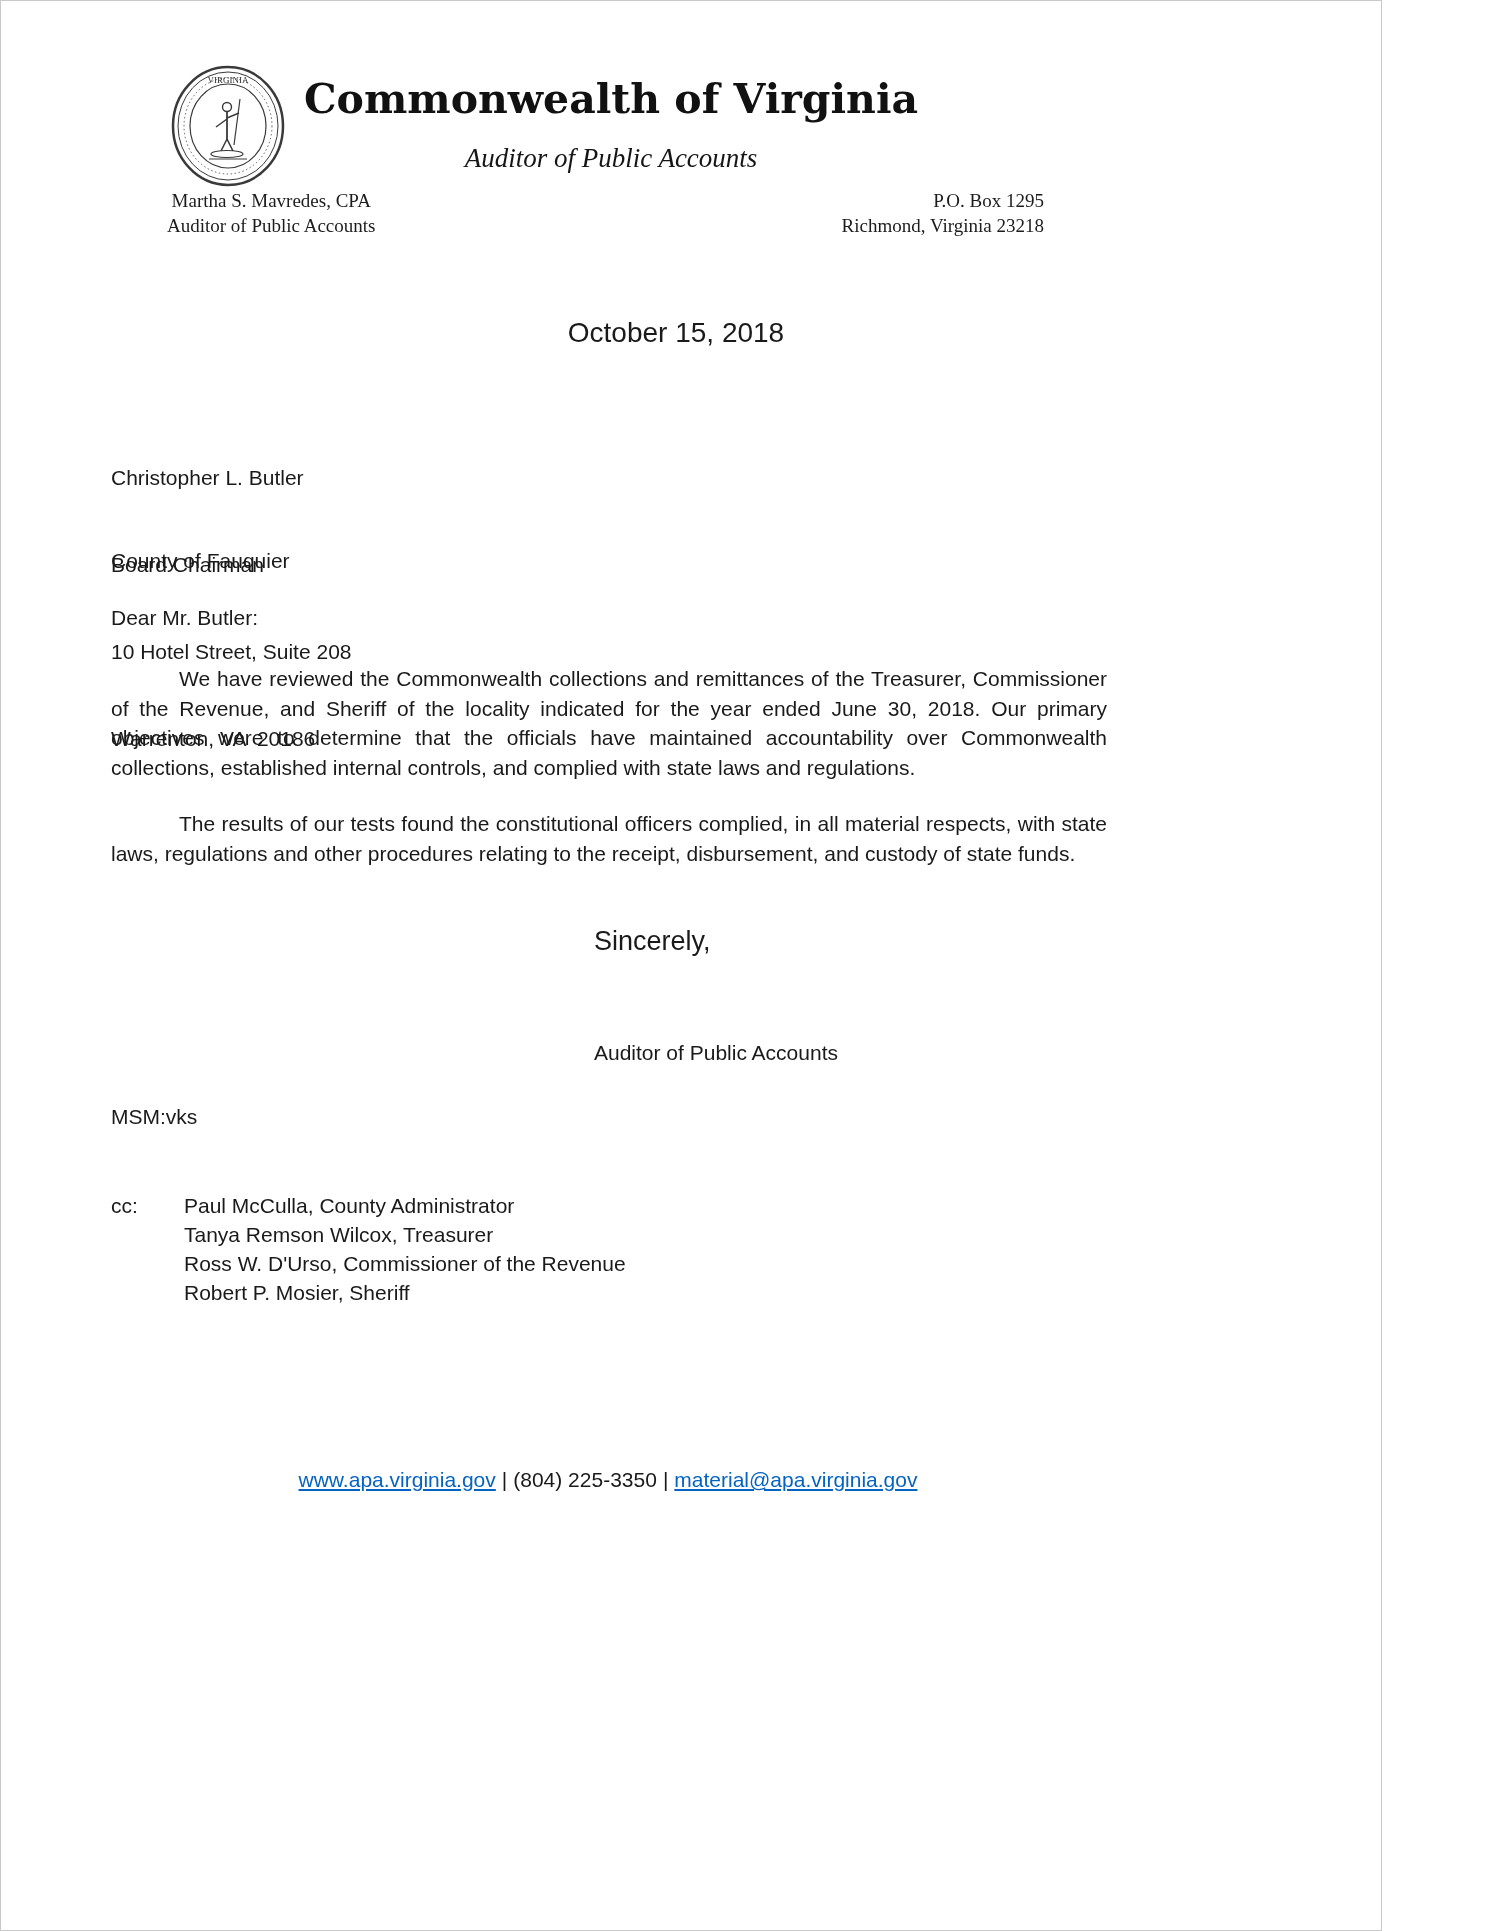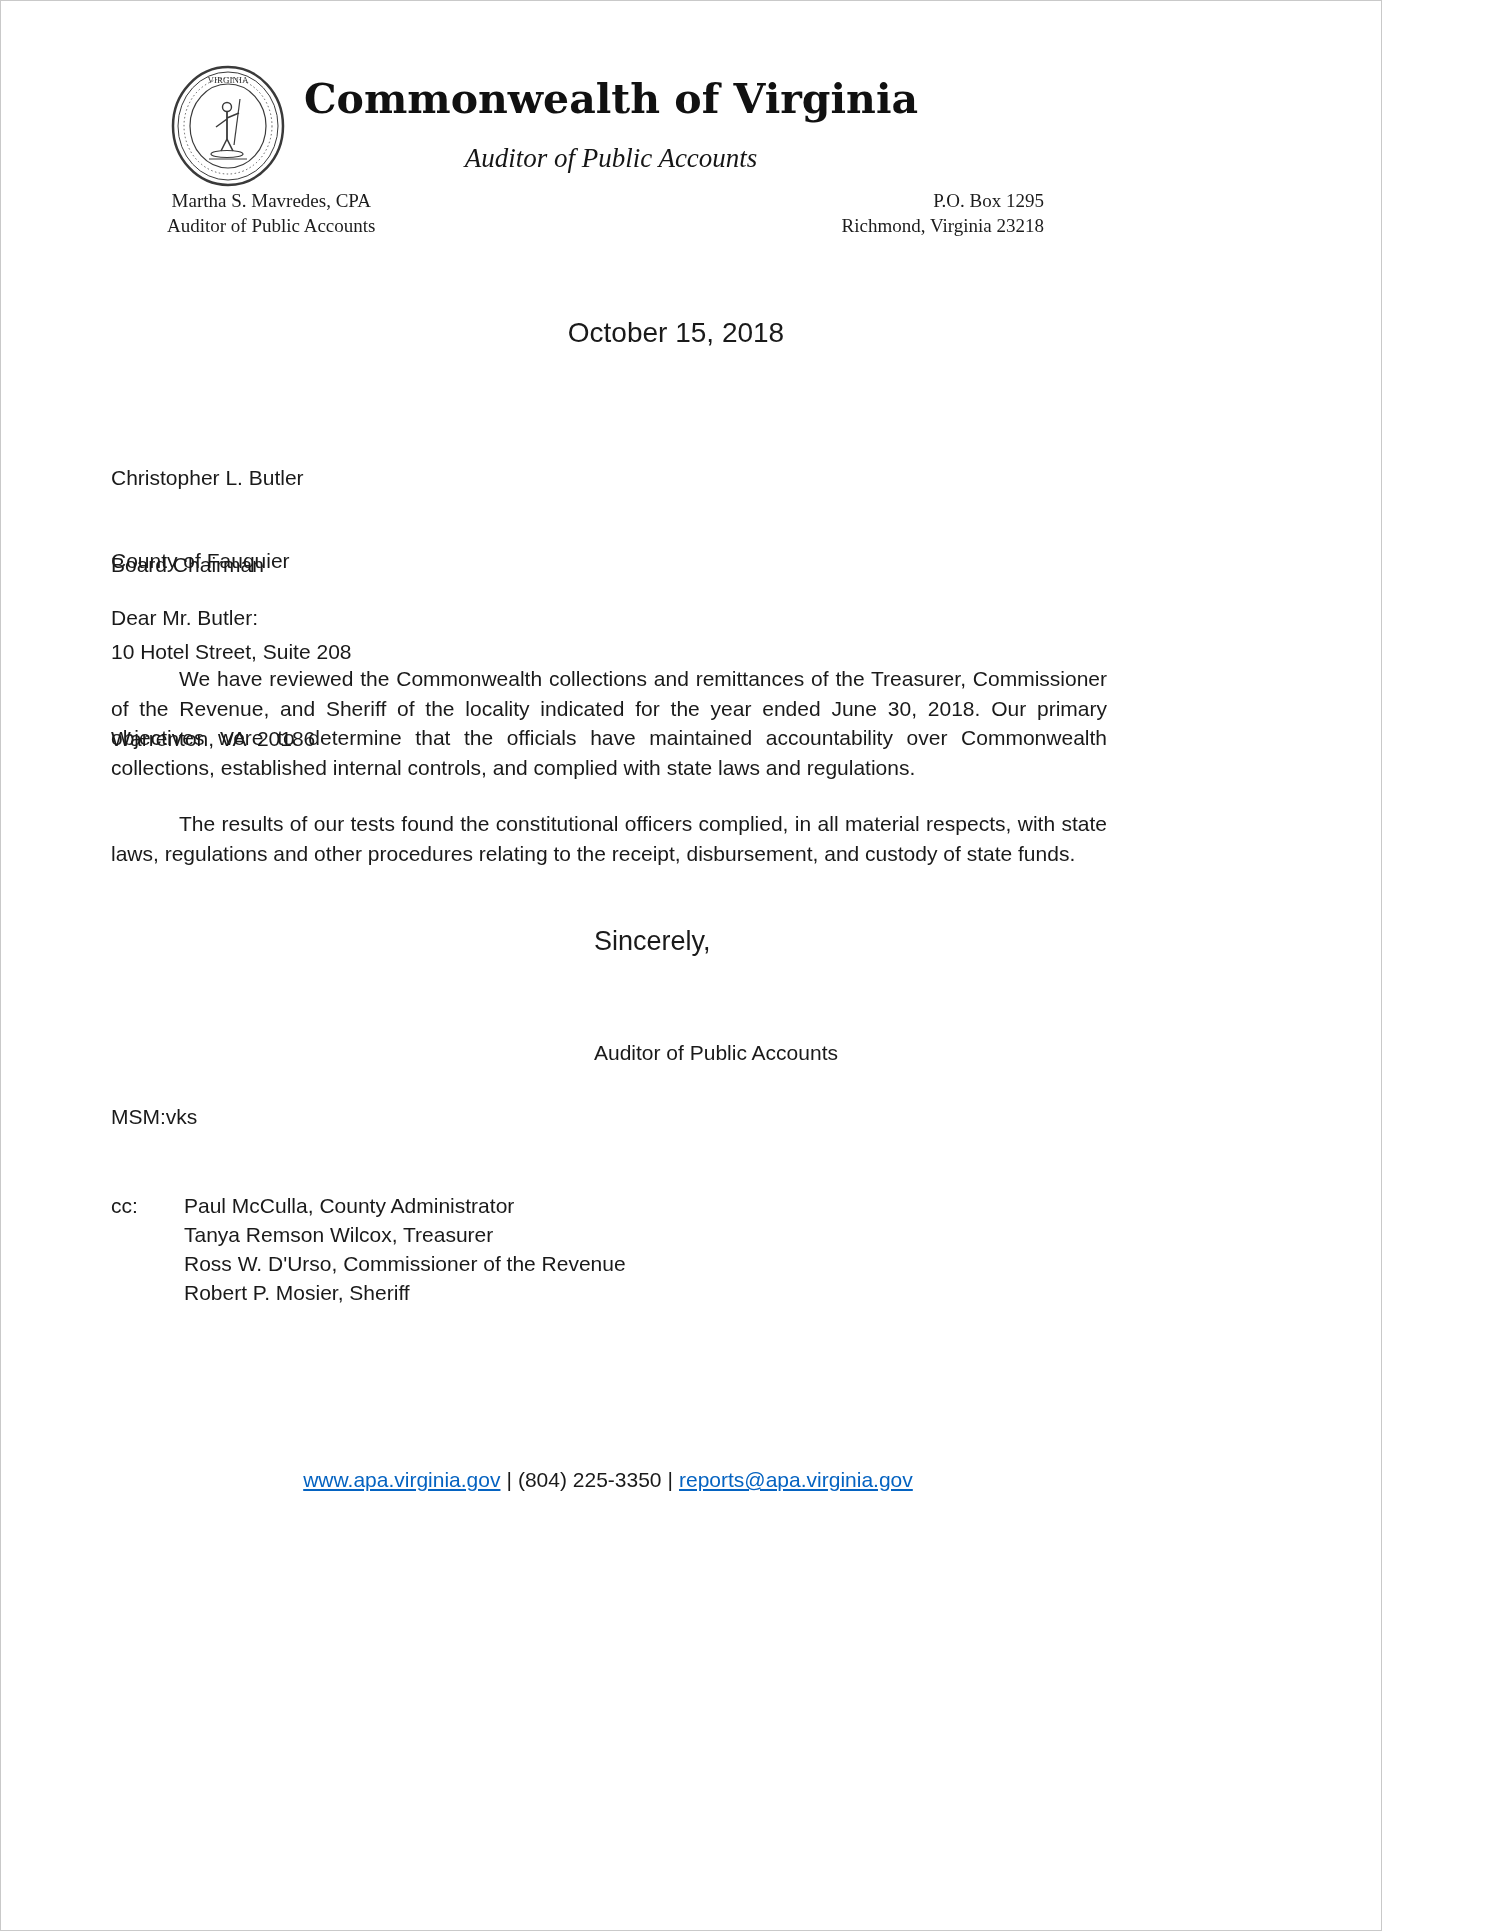--- a/index.html
+++ b/index.html
@@ -198,16 +198,16 @@
     <div class="cc-label">cc:</div>
     <div class="cc-names">
       <div>Paul McCulla, County Administrator</div>
       <div>Tanya Remson Wilcox, Treasurer</div>
       <div>Ross W. D'Urso, Commissioner of the Revenue</div>
       <div>Robert P. Mosier, Sheriff</div>
     </div>
   </div>
 
   <div class="footer">
-    <a class="link">www.apa.virginia.gov</a><span class="sep">|</span><span>(804) 225-3350</span><span class="sep">|</span><a class="link">reports@apa.virginia.gov</a>
+    <a class="link">www.apa.virginia.gov</a><span class="sep">|</span><span>(804) 225-3350</span><span class="sep">|</span><a class="link">material@apa.virginia.gov</a>
   </div>
 
 </div>
 
 </body></html>

